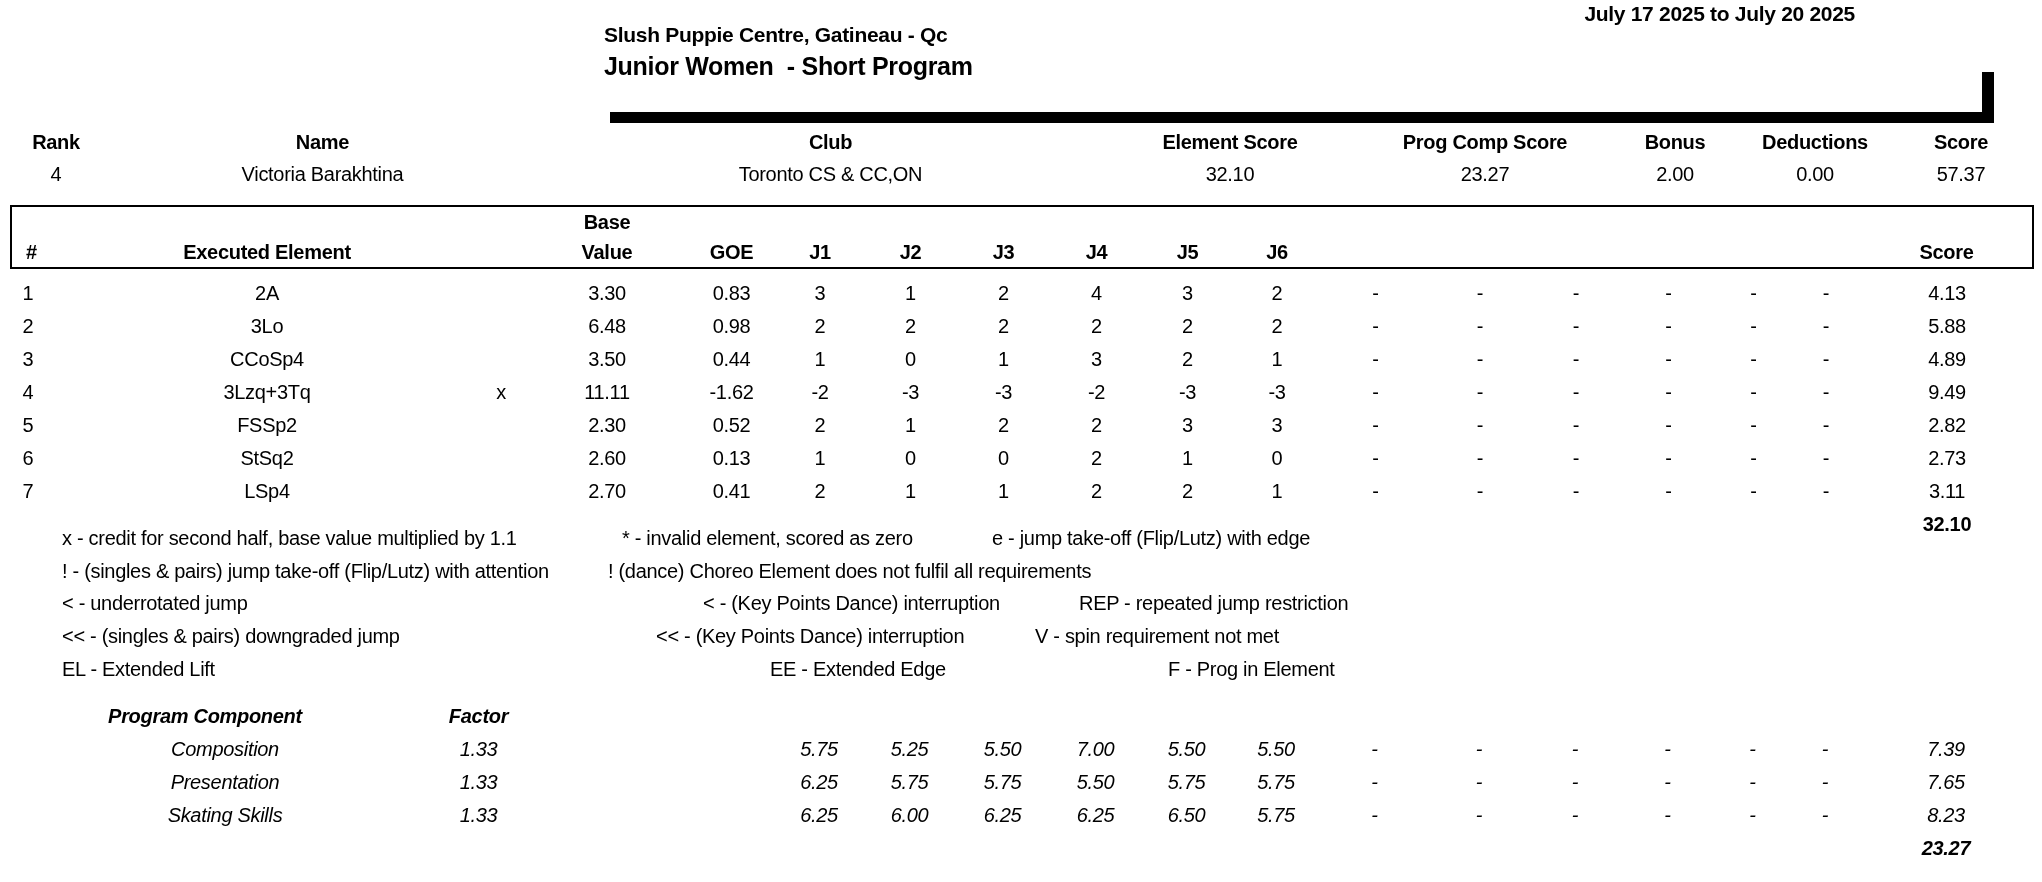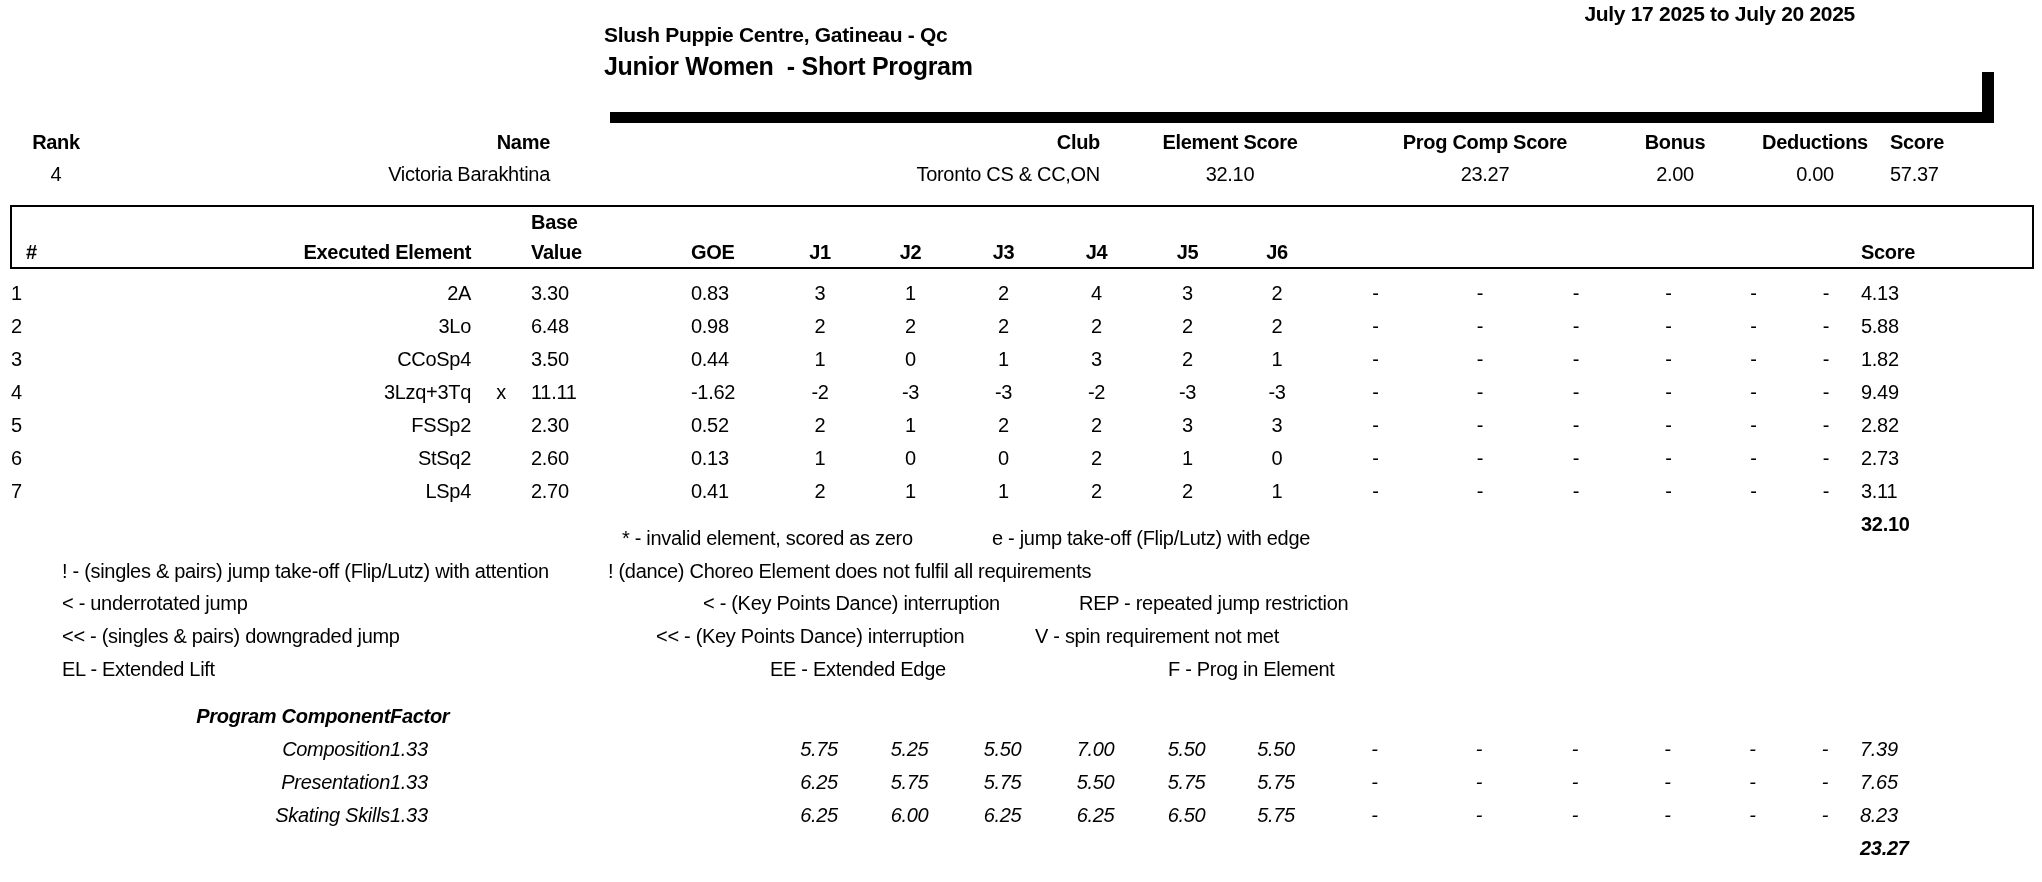--- a/index.html
+++ b/index.html
@@ -7,21 +7,21 @@
   .sheet{position:relative;width:2042px;height:882px;background:#fff;overflow:hidden;letter-spacing:-0.3px;}
 
   .date-range{position:absolute;top:2px;left:0;width:1855px;text-align:right;font-size:21px;font-weight:bold;}
   .venue{position:absolute;top:23px;left:604px;font-size:21px;font-weight:bold;white-space:pre;}
   .event-title{position:absolute;top:52px;left:604px;font-size:25px;font-weight:bold;white-space:pre;}
   .rule-h{position:absolute;top:112px;left:610px;width:1384px;height:11px;background:#000;}
   .rule-v{position:absolute;top:72px;left:1982px;width:12px;height:51px;background:#000;}
 
   table{border-collapse:collapse;table-layout:fixed;}
   td{padding:0;margin:0;white-space:nowrap;overflow:visible;font-size:20px;vertical-align:middle;}
-  .lt{text-align:right}.rt{text-align:left}.ct{text-align:center}
+  .lt{text-align:center}.rt{text-align:center}.ct{text-align:center}
   .b{font-weight:bold}
 
   .info-table{position:absolute;top:126px;left:0;width:2032px;}
   .info-table tr{height:32px;}
   .info-table .pl7{padding-left:7px}
   .info-table .pl11{padding-left:11px}
 
   .el-table{position:absolute;top:205px;left:10px;width:2022px;}
   .el-table thead tr{height:31px;}
   .el-table thead tr:first-child td{border-top:2px solid #000;}
@@ -210,21 +210,21 @@
         <td class="ct">1</td>
         <td class="ct">3</td>
         <td class="ct">2</td>
         <td class="ct">1</td>
         <td class="ct">-</td>
         <td class="ct">-</td>
         <td class="ct">-</td>
         <td class="ct">-</td>
         <td class="ct">-</td>
         <td class="ct">-</td>
-        <td class="rt">1.82</td>
+        <td class="rt">4.89</td>
       </tr>
       <tr>
         <td class="rt num">4</td>
         <td class="lt name">3Lzq+3Tq</td>
         <td class="ct">x</td>
         <td class="rt bv">11.11</td>
         <td class="rt goe">-1.62</td>
         <td class="ct">-2</td>
         <td class="ct">-3</td>
         <td class="ct">-3</td>
@@ -299,20 +299,21 @@
         <td class="ct">-</td>
         <td class="rt">3.11</td>
       </tr>
       <tr>
         <td colspan="17"></td>
         <td class="rt b">32.10</td>
       </tr>
     </tbody>
   </table>
 
+  <span class="legend-item" style="top:526px;left:62px">x - credit for second half, base value multiplied by 1.1</span>
   <span class="legend-item" style="top:526px;left:622px">* - invalid element, scored as zero</span>
   <span class="legend-item" style="top:559px;left:62px">! - (singles &amp; pairs) jump take-off (Flip/Lutz) with attention</span>
   <span class="legend-item" style="top:526px;left:992px">e - jump take-off (Flip/Lutz) with edge</span>
   <span class="legend-item" style="top:559px;left:608px">! (dance) Choreo Element does not fulfil all requirements</span>
   <span class="legend-item" style="top:591px;left:62px">&lt; - underrotated jump</span>
   <span class="legend-item" style="top:591px;left:703px">&lt; - (Key Points Dance) interruption</span>
   <span class="legend-item" style="top:591px;left:1079px">REP - repeated jump restriction</span>
   <span class="legend-item" style="top:624px;left:62px">&lt;&lt; - (singles &amp; pairs) downgraded jump</span>
   <span class="legend-item" style="top:624px;left:656px">&lt;&lt; - (Key Points Dance) interruption</span>
   <span class="legend-item" style="top:624px;left:1035px">V - spin requirement not met</span>

